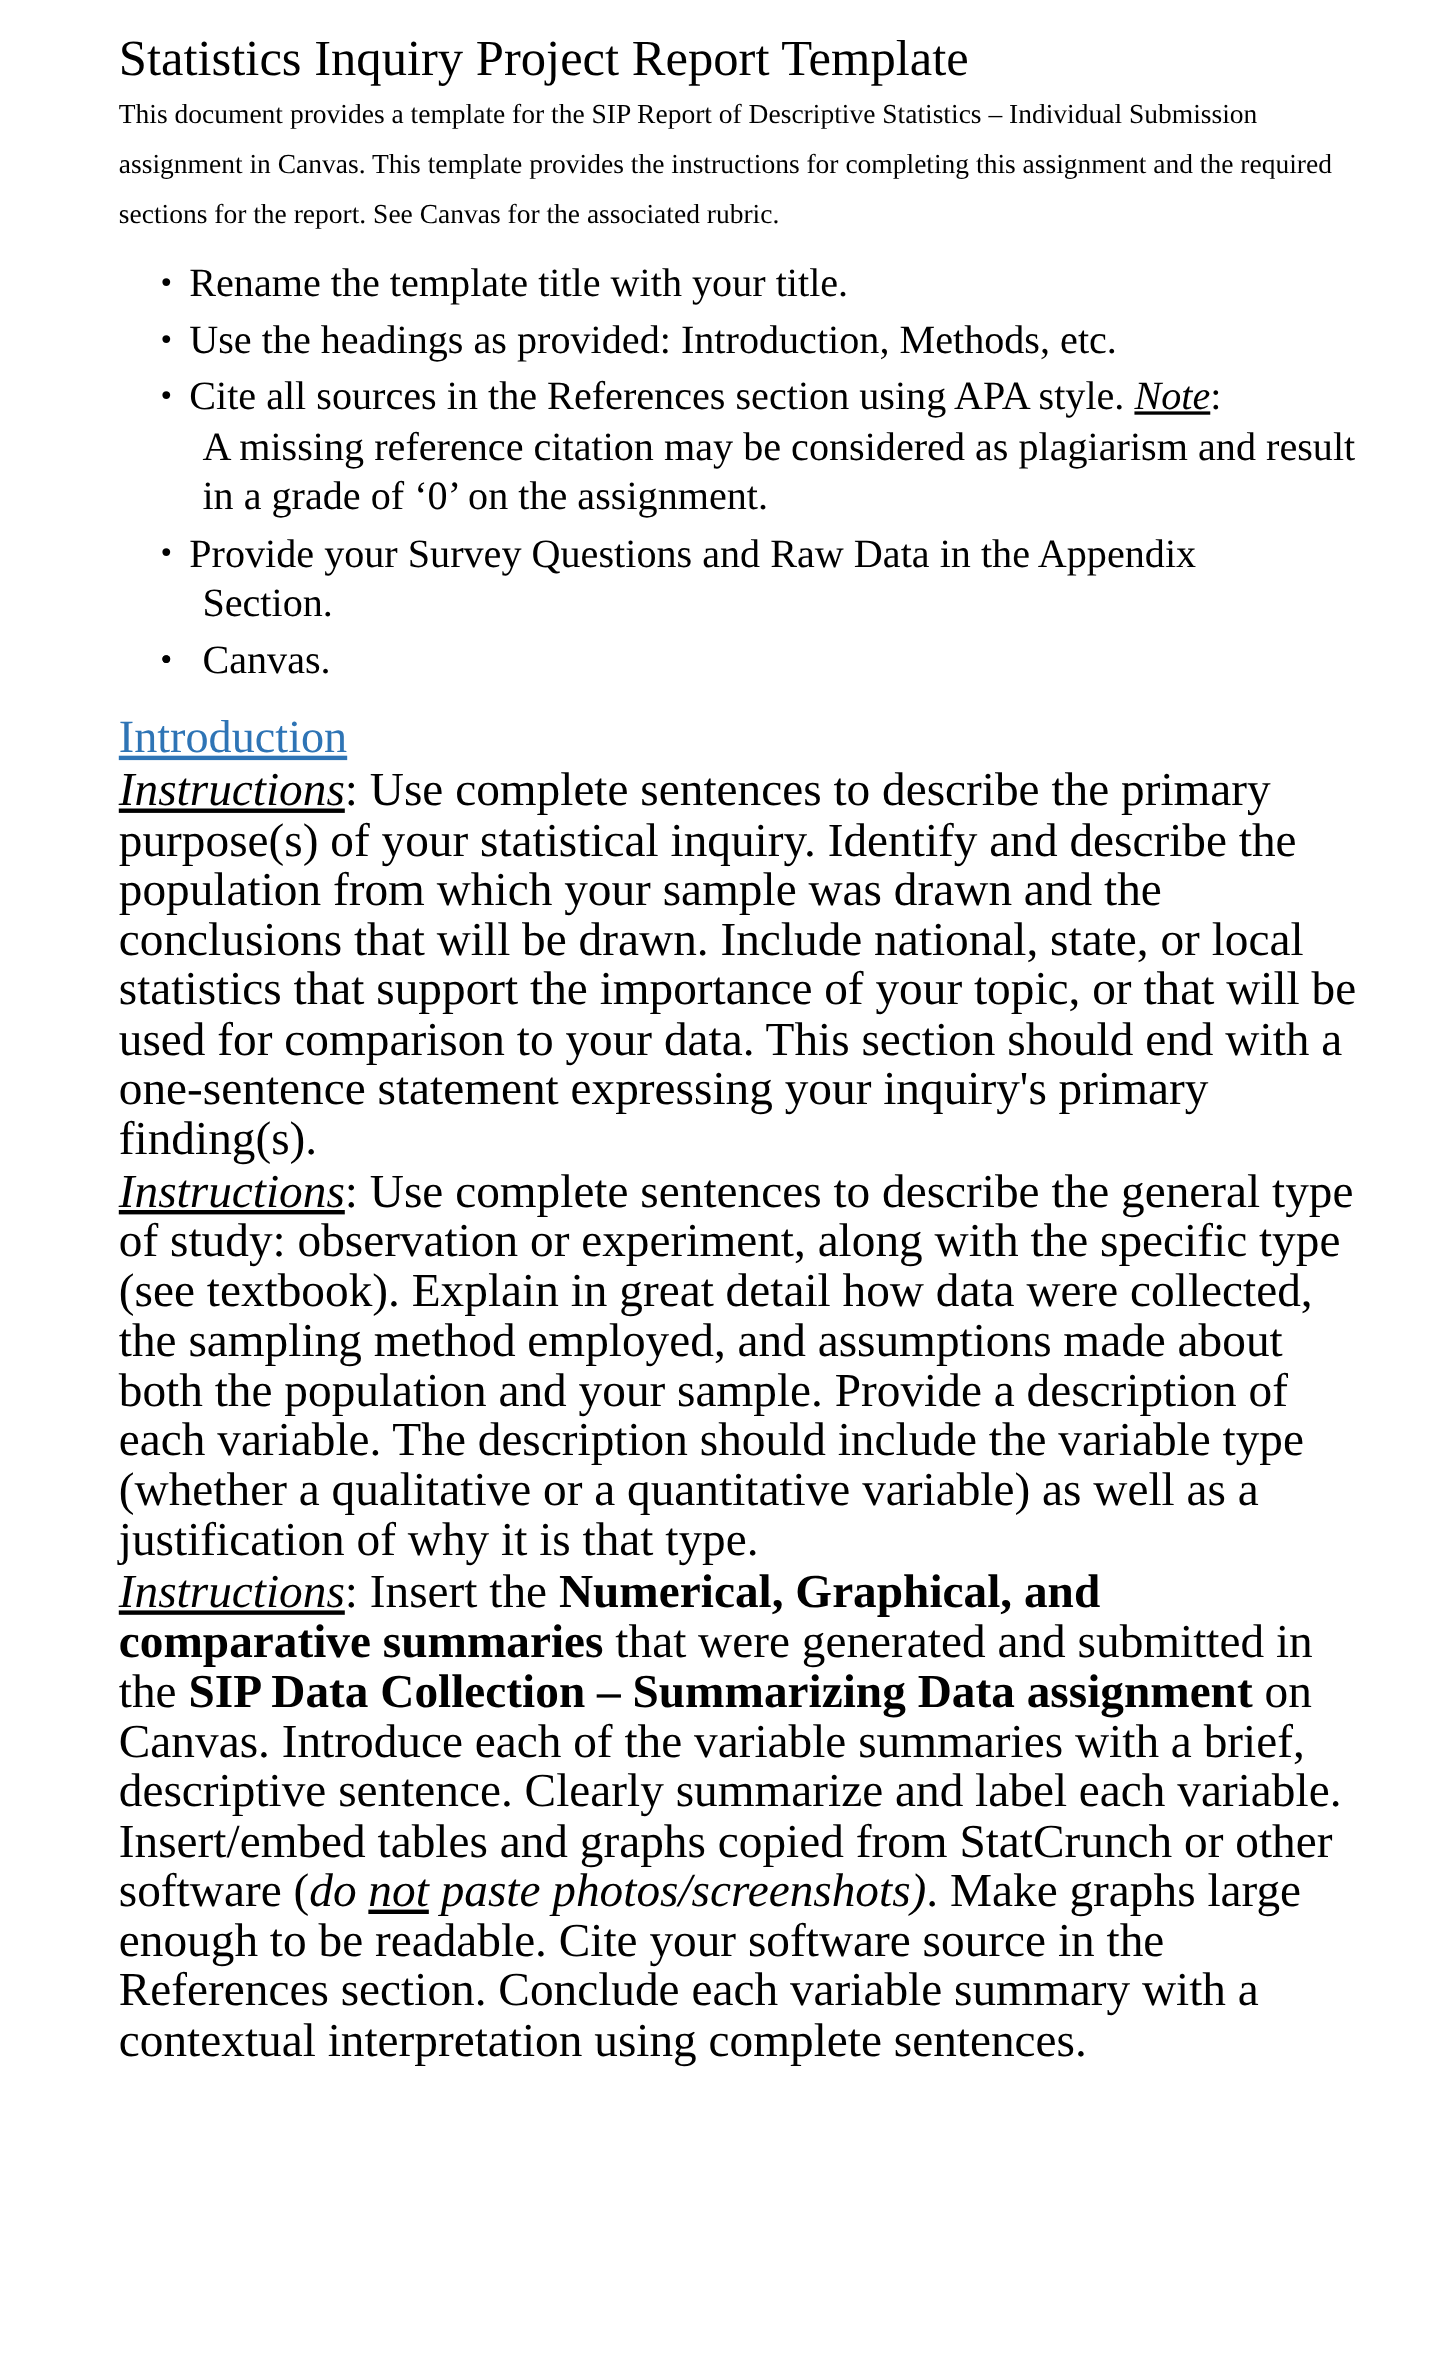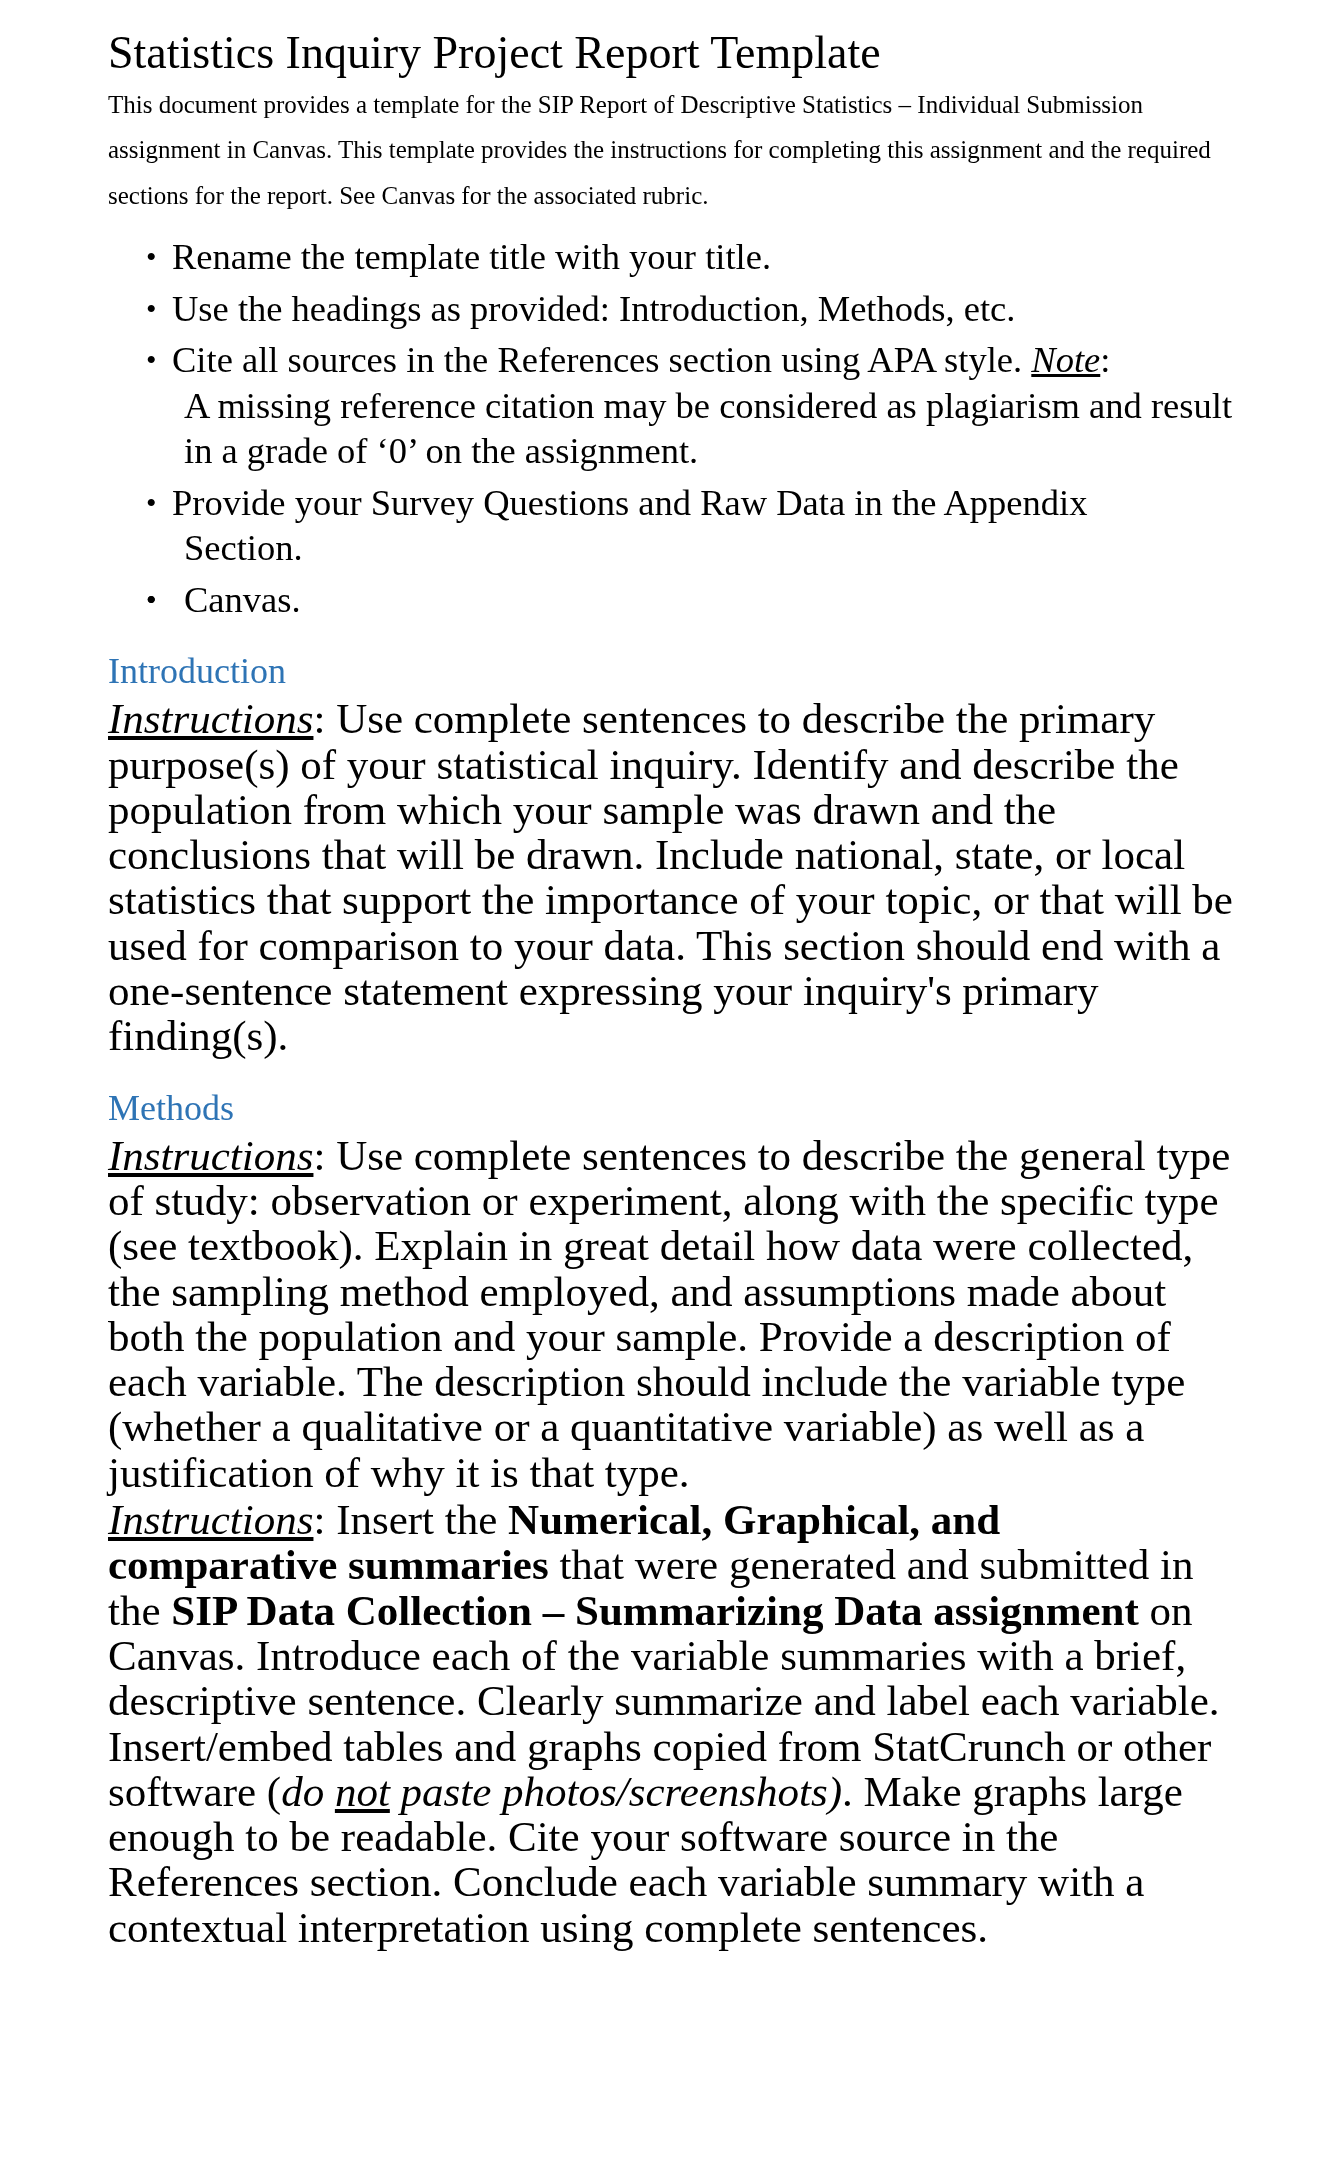--- a/index.html
+++ b/index.html
@@ -17,22 +17,23 @@
   .bullets { list-style: none; margin: 16px 0 0 0; padding: 0 0 0 38px; }
   .bullets li {
     position: relative; font-size: 36.5px; line-height: 45.3px;
     padding-left: 26px; margin-bottom: 6.5px;
   }
   .bullets li .cont { display: block; padding-left: 12px; }
   .bullets li .bullet {
     position: absolute; left: 0; top: 0; font-size: 30px;
   }
   .heading {
-    color: #2E74B5; font-size: 36px; line-height: 46px; font-weight: normal;
+    color: #2E74B5; font-size: 42px; line-height: 46px; font-weight: normal;
     margin: 26px 0 0 0;
+    text-decoration: underline;
   }
   .instr-label { font-style: italic; text-decoration: underline; }
   .b { font-weight: bold; }
   .i { font-style: italic; }
   .u { text-decoration: underline; }
   .sec-body { font-size: 43px; line-height: 45.3px; margin: 2px 0 0 0; }
 </style>
 </head>
 <body>
 
@@ -67,20 +68,19 @@
       <span class="cont">Canvas.</span>
     </li>
   </ul>
 
   <section>
     <h2 class="heading" style="color: rgb(46, 116, 181);">Introduction</h2>
     <p class="sec-body"><span class="instr-label">Instructions</span><span>: Use complete sentences to describe the primary purpose(s) of your statistical inquiry. Identify and describe the population from which your sample was drawn and the conclusions that will be drawn. Include national, state, or local statistics that support the importance of your topic, or that will be used for comparison to your data. This section should end with a one-sentence statement expressing your inquiry's primary finding(s).</span></p>
   </section>
 
   <section>
-    <h2 class="heading" style="color: rgb(46, 116, 181);">Methods</h2>
     <p class="sec-body"><span class="instr-label">Instructions</span><span>: Use complete sentences to describe the general type of study: observation or experiment, along with the specific type (see textbook). Explain in great detail how data were collected, the sampling method employed, and assumptions made about both the population and your sample. Provide a description of each variable. The description should include the variable type (whether a qualitative or a quantitative variable) as well as a justification of why it is that type.</span></p>
   </section>
 
   <section>
     <p class="sec-body"><span class="instr-label">Instructions</span><span>: Insert the </span><span class="b">Numerical, Graphical, and comparative summaries</span><span> that were generated and submitted in the </span><span class="b">SIP Data Collection – Summarizing Data assignment</span><span> on Canvas. Introduce each of the variable summaries with a brief, descriptive sentence. Clearly summarize and label each variable. Insert/embed tables and graphs copied from StatCrunch or other software (</span><span class="i">do </span><span class="i u">not</span><span class="i"> paste photos/screenshots)</span><span>. Make graphs large enough to be readable. Cite your software source in the References section. Conclude each variable summary with a contextual interpretation using complete sentences.</span></p>
   </section>
 </div>
 
 </body></html>

